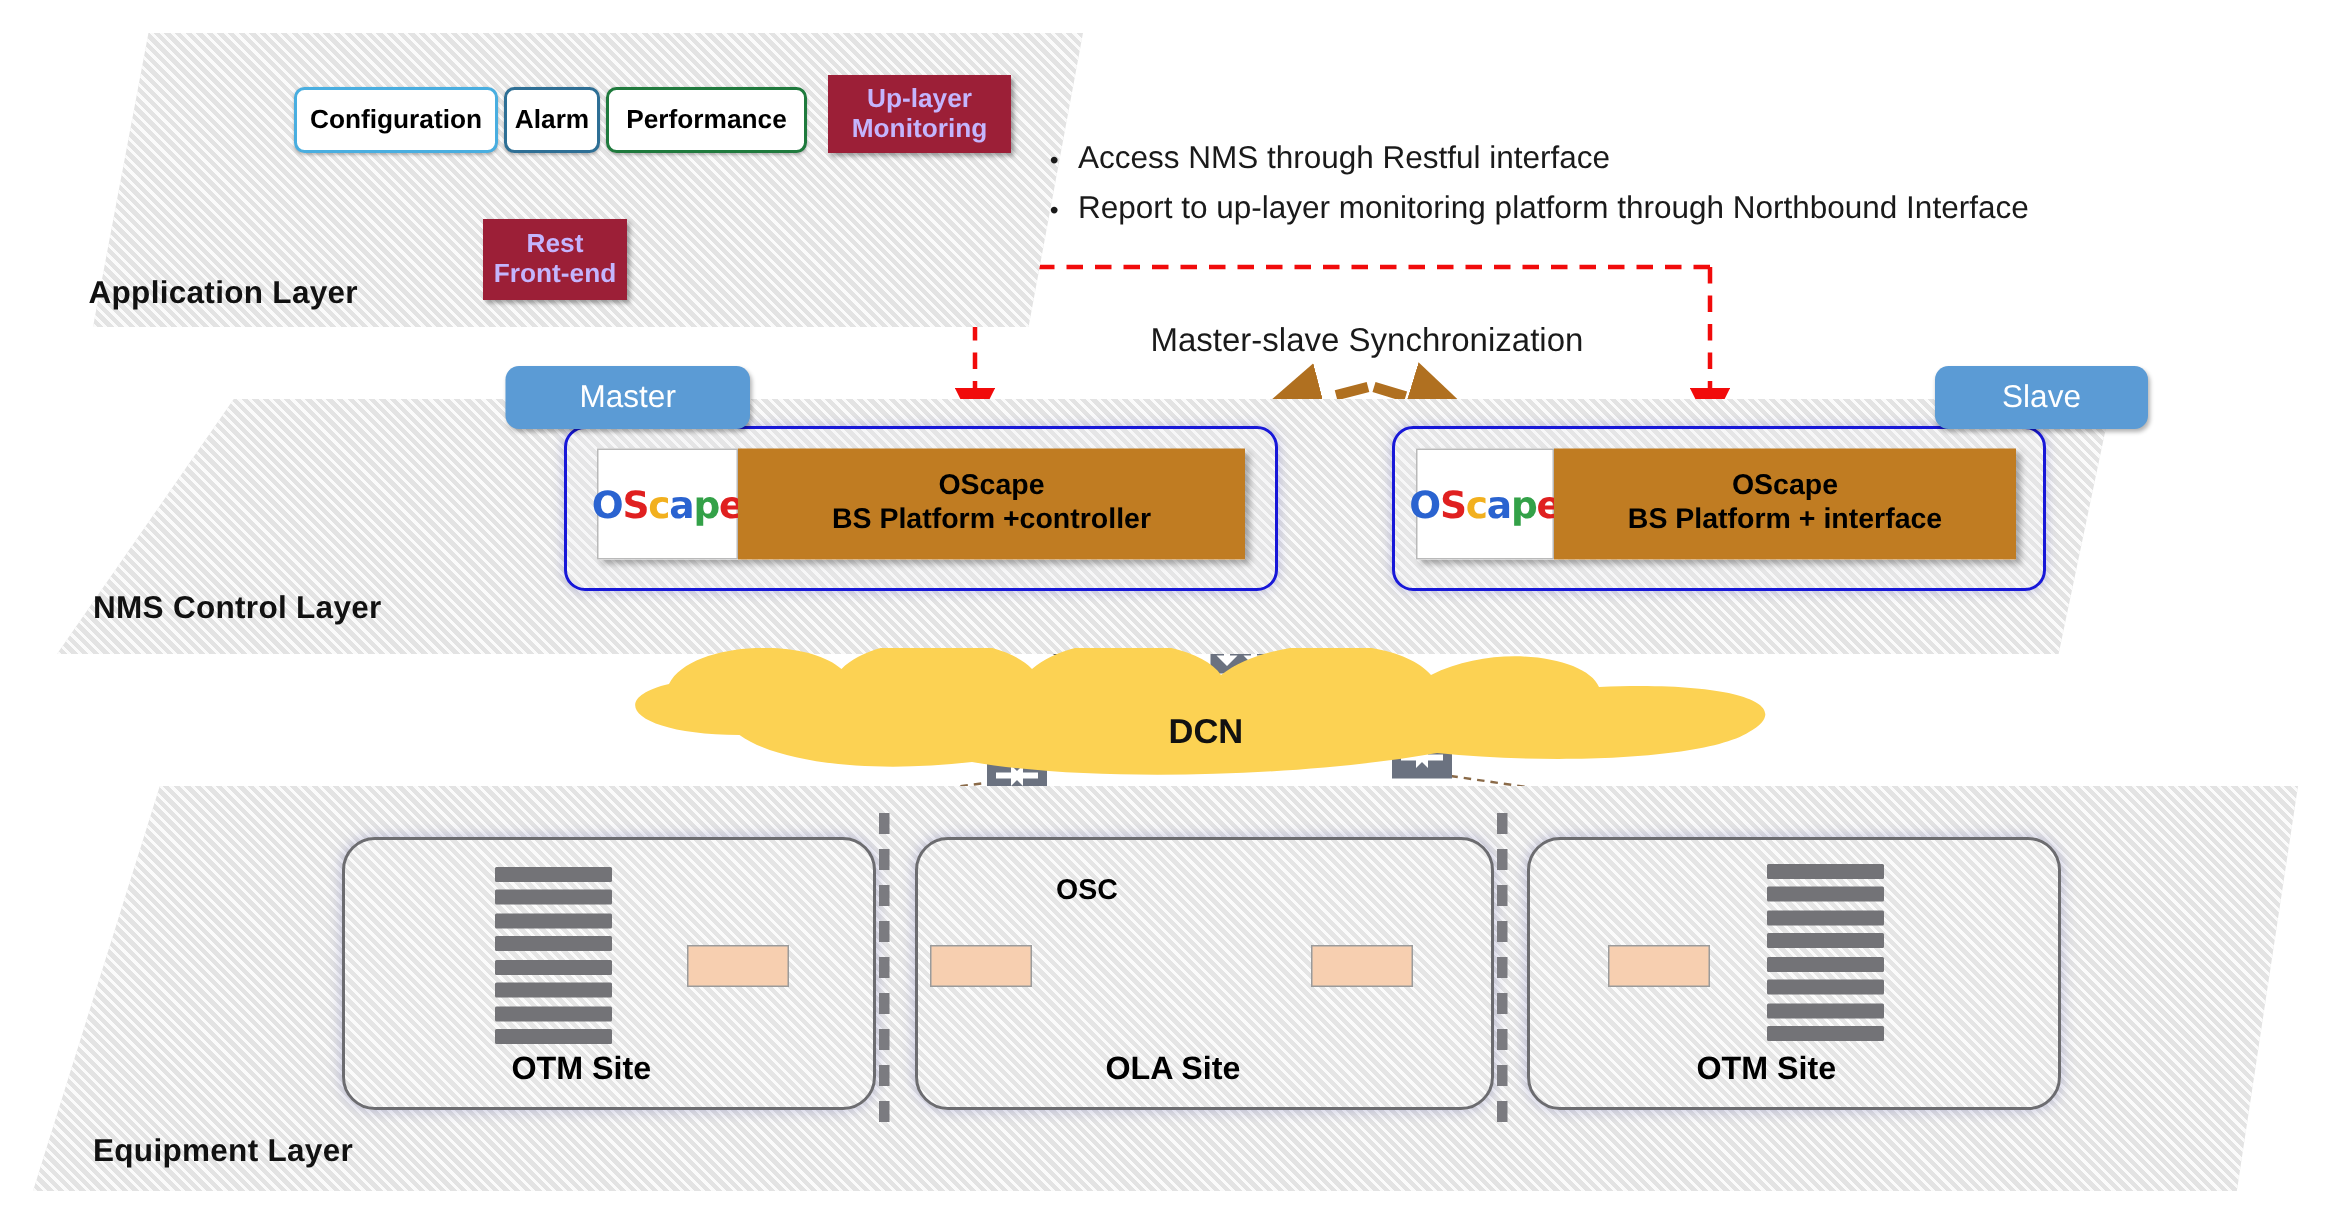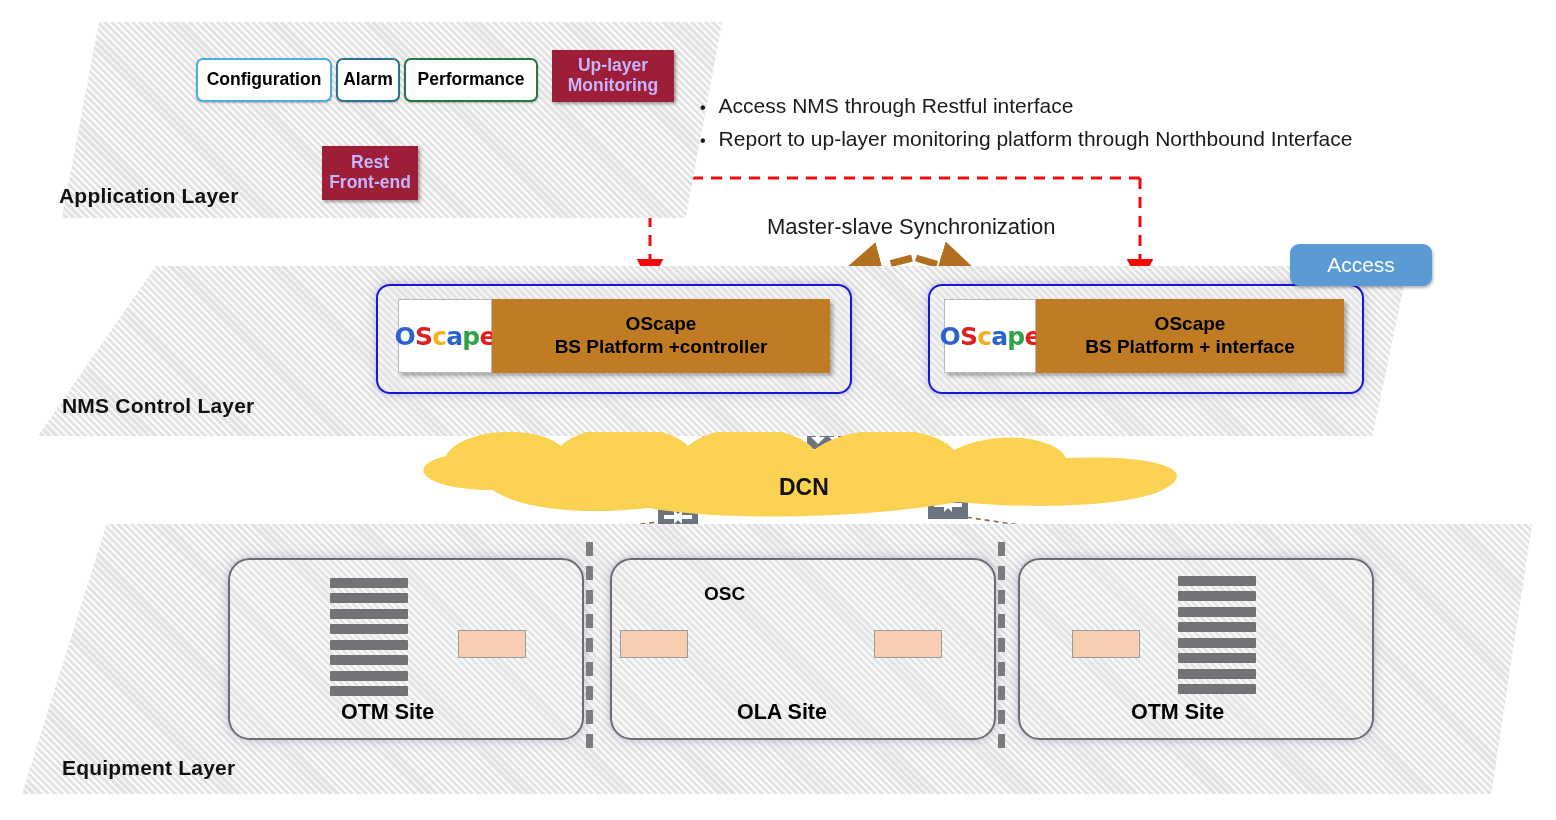--- a/index.html
+++ b/index.html
@@ -123,22 +123,25 @@
       <span>Access NMS through Restful interface</span>
     </div>
     <div>
       <b>•</b>
       <span>Report to up-layer monitoring platform through Northbound Interface</span>
     </div>
   </div>
 
   <div id="sync-label">Master-slave Synchronization</div>
 
+  <div class="abox bluetab" style="left:337px;top:244px;width:163px;height:42px;">
+    <span>Master</span>
+  </div>
   <div class="abox bluetab" style="left:1290px;top:244px;width:142px;height:42px;">
-    <span>Access</span>
+    <span>Slave</span>
   </div>
 
   <div class="unit" style="left:376px;top:284px;width:472px;height:106px;"></div>
   <div class="unitinner" style="left:398px;top:299px;width:432px;height:74px;">
     <div class="logo" style="width:94px;">
       <span><span style="color: rgb(42, 99, 208);">O</span><span style="color: rgb(224, 32, 32);">S</span><span style="color: rgb(242, 176, 30);">c</span><span style="color: rgb(42, 99, 208);">a</span><span style="color: rgb(51, 161, 72);">p</span><span style="color: rgb(224, 32, 32);">e</span></span>
     </div>
     <div class="unitlabel">
       <span>OScape</span>
       <span>BS Platform +controller</span>

